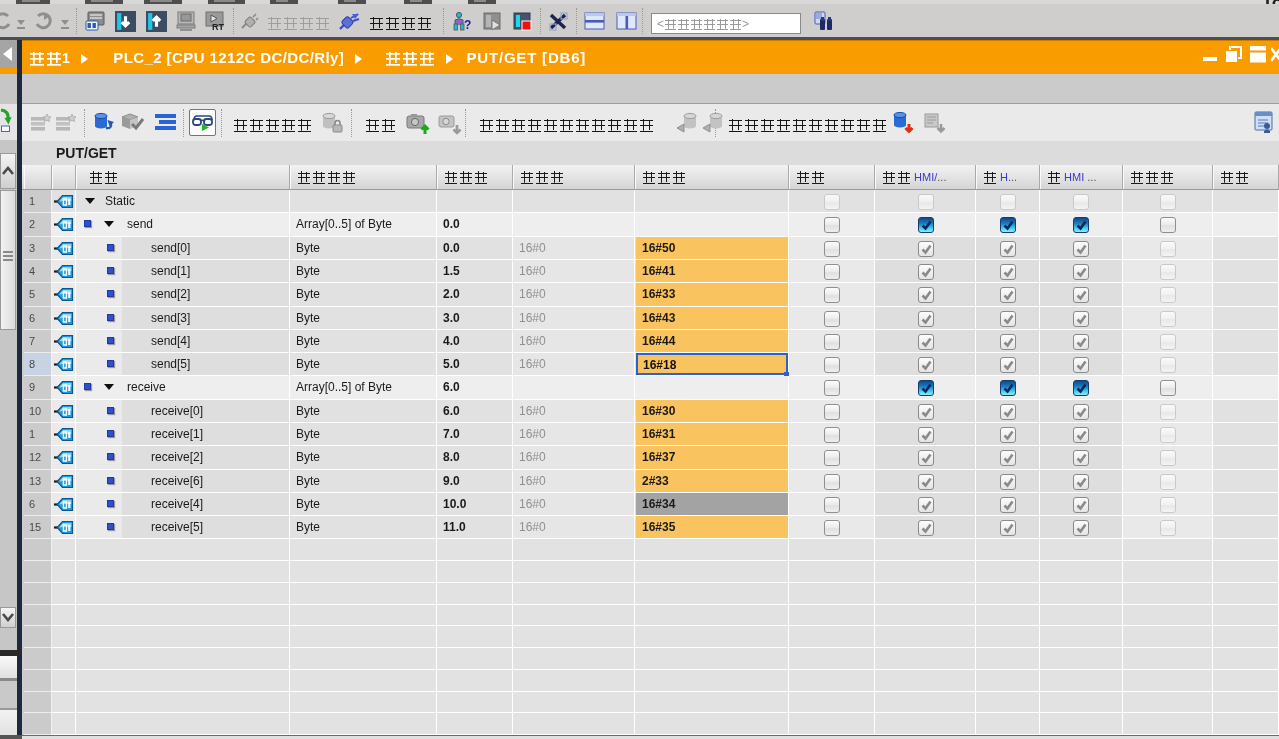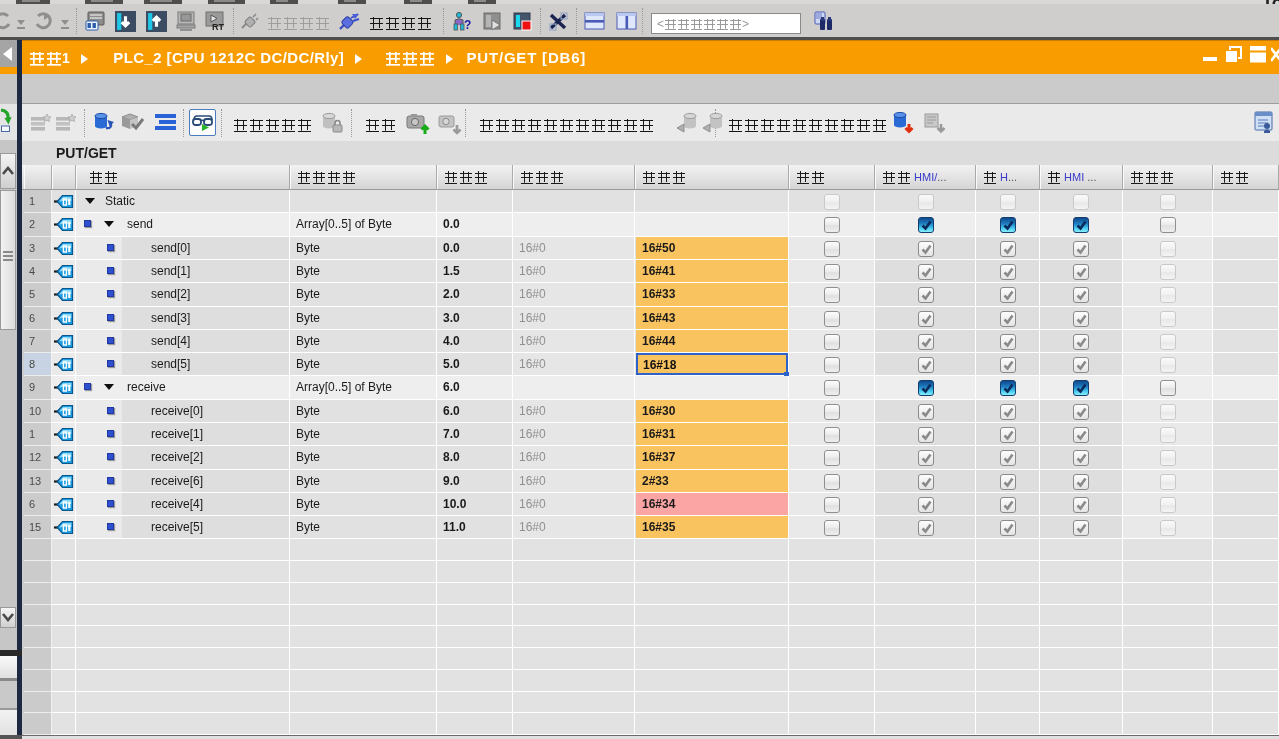--- a/index.html
+++ b/index.html
@@ -883,21 +883,21 @@
 <div class="cell" style="left:76px;top:493px;width:214px;height:23px;background:#e1e1e1;overflow:hidden">
     <div style="position:absolute;left:0;top:0;width:46px;height:100%;background:#eaeaea"></div>
     <div style="position:absolute;left:46px;top:0;width:168px;height:100%;background:#dedede"></div>
     <div class="bul" style="left:31px;top:7px"></div>
     <div style="position:absolute;left:75px;top:4px">receive[4]</div>
   </div>
 <div class="cell" style="left:290px;top:493px;width:147px;height:23px;background:#e1e1e1;padding-left:6px">Byte</div>
 <div class="cell" style="left:437px;top:493px;width:76px;height:23px;background:#e1e1e1;padding-left:6px;font-weight:bold">10.0</div>
 <div class="cell" style="left:513px;top:493px;width:122px;height:23px;background:#e6e6e6;padding-left:6px;color:#909090">16#0</div>
 <div class="cell" style="left:635px;top:493px;width:154px;height:23px;background:#e1e1e1">
-    <div style="position:absolute;left:1px;top:0;width:152px;height:100%;background:#fca5a5;padding:4px 0 0 6px;font-weight:bold">16#34</div>
+    <div style="position:absolute;left:1px;top:0;width:152px;height:100%;background:#a3a3a3;padding:4px 0 0 6px;font-weight:bold">16#34</div>
   </div>
 <div class="cell" style="left:789px;top:493px;width:86px;height:23px;background:#e9e9e9"></div>
 <div class="cell" style="left:875px;top:493px;width:101px;height:23px;background:#dedede"></div>
 <div class="cell" style="left:976px;top:493px;width:64px;height:23px;background:#dedede"></div>
 <div class="cell" style="left:1040px;top:493px;width:83px;height:23px;background:#dedede"></div>
 <div class="cell" style="left:1123px;top:493px;width:90px;height:23px;background:#e9e9e9"></div>
 <div class="cell" style="left:1213px;top:493px;width:66px;height:23px;background:#e1e1e1"></div>
 <div class="cb e" style="left:824px;top:496.5px"></div>
 <div class="cb g" style="left:918px;top:496.5px">
     <svg width="13" height="13" viewBox="0 0 13 13">

